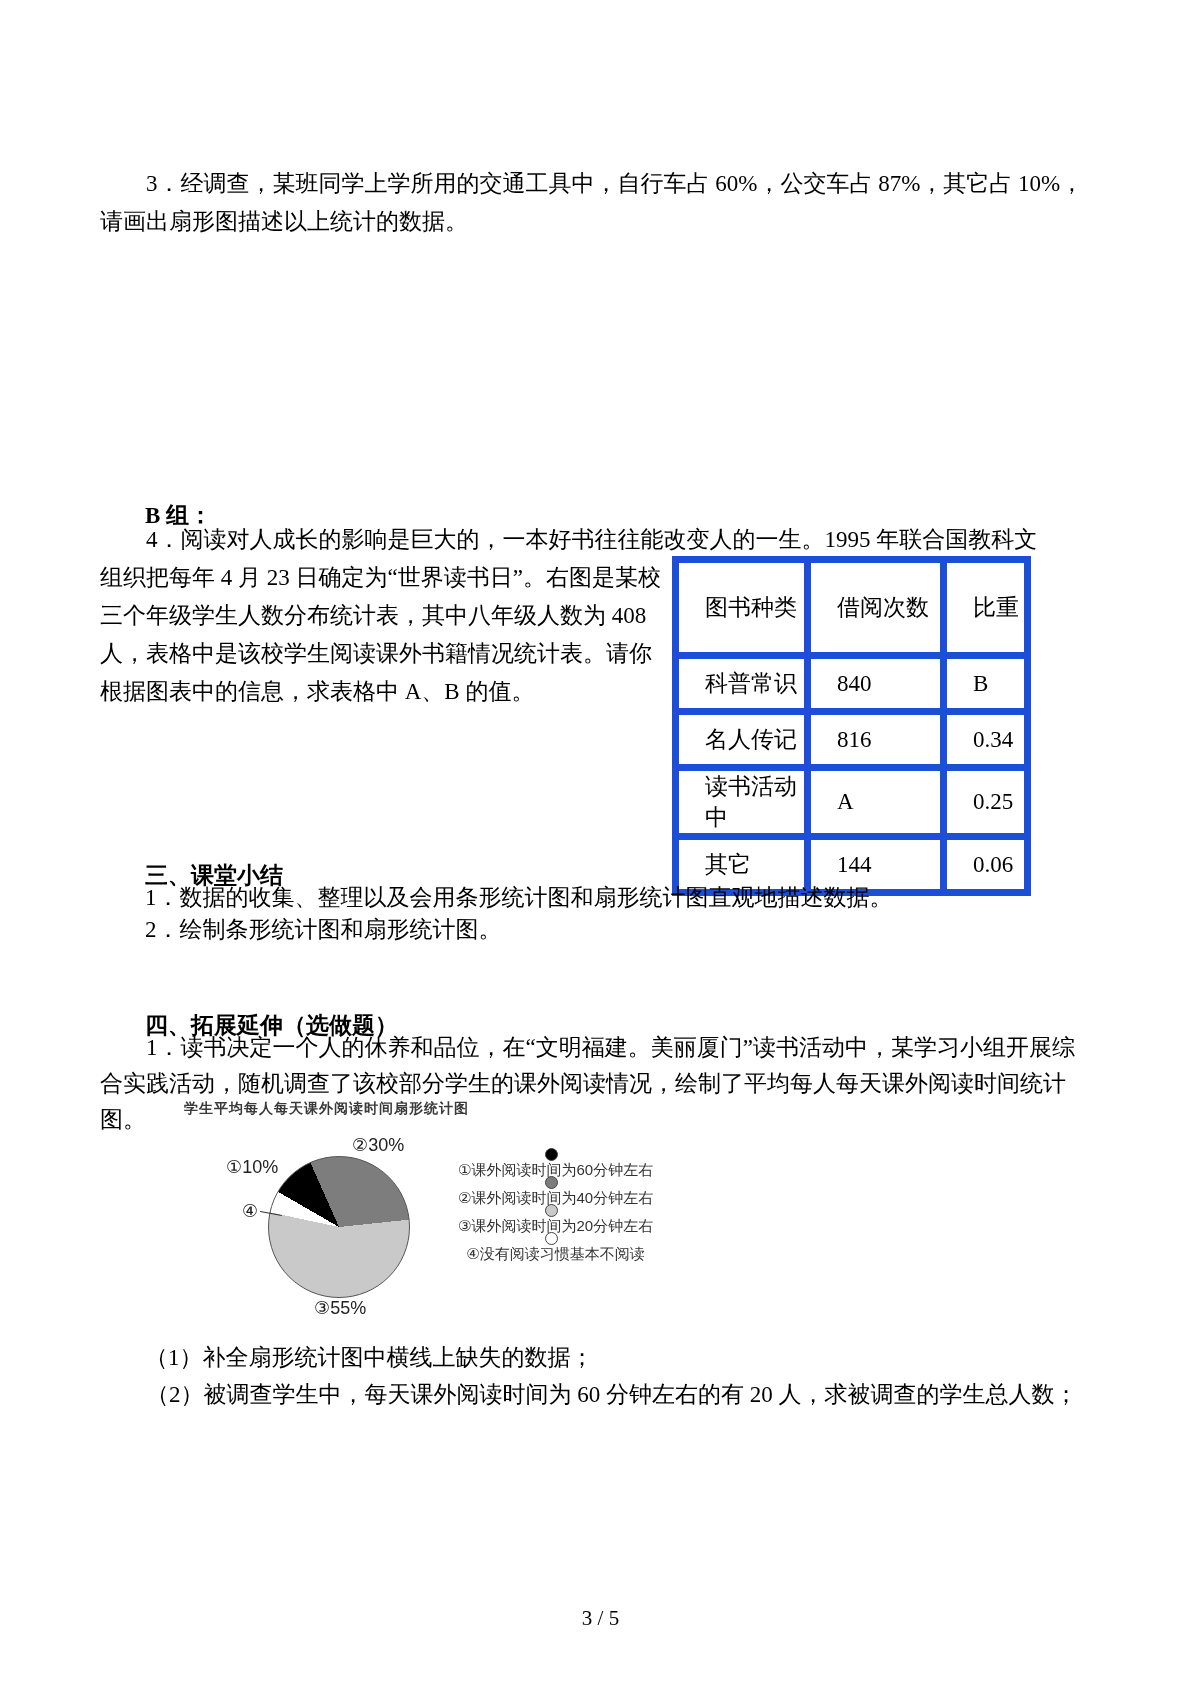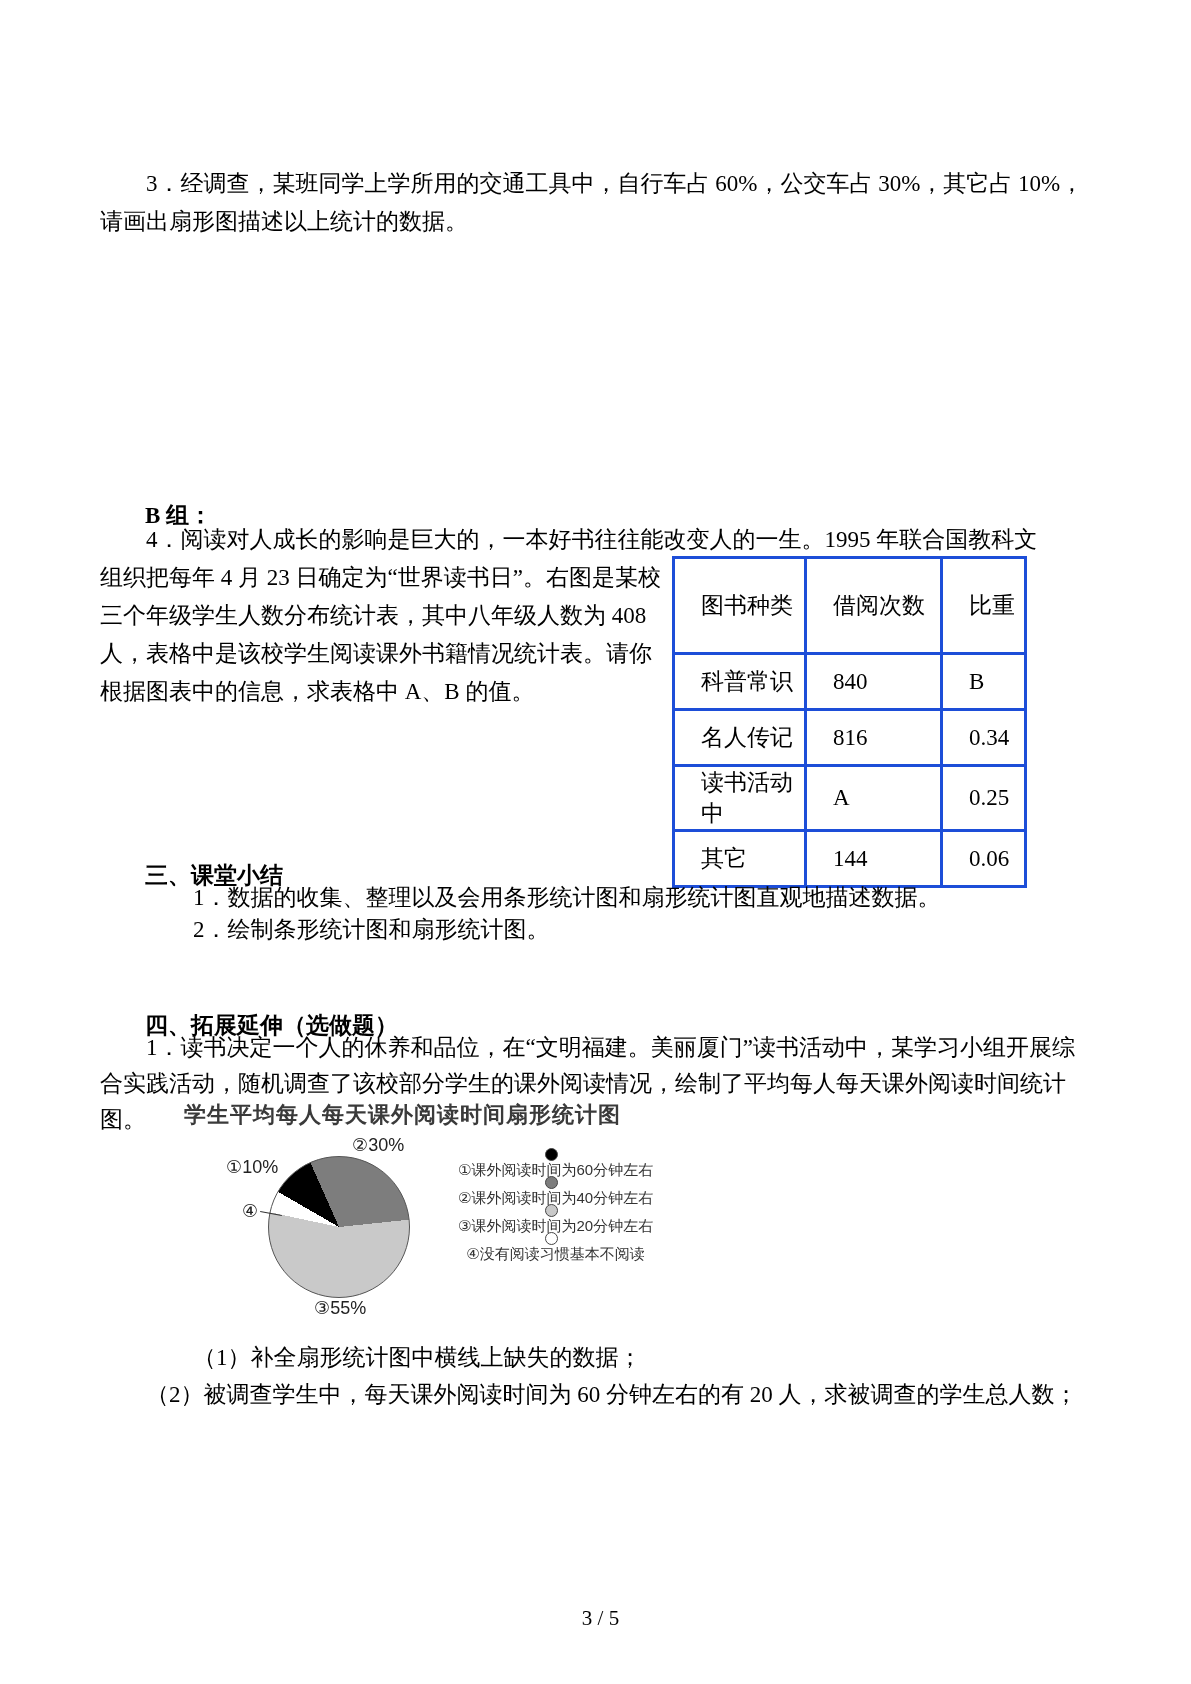--- a/index.html
+++ b/index.html
@@ -6,58 +6,58 @@
   html,body { background:#e8e8e8; }
   .page {
     position:relative; width:1191px; height:1684px; margin:0 auto;
     background:#ffffff; color:#000;
     font-family:"Liberation Serif","DejaVu Serif",serif;
     overflow:hidden;
   }
   .para { position:absolute; left:100px; width:992px; font-size:23px; line-height:38px; }
   .indent { text-indent:46px; }
   .heading { position:absolute; left:145px; font-size:23px; font-weight:700;margin-top:10px; }
-  .line-item { position:absolute; left:145px; font-size:23px;margin-left:48px; }
+  .line-item { position:absolute; left:145px; font-size:23px; }
 
   table.borrow-table {
     position:absolute; left:672px; top:556px;
     border-collapse:collapse; font-size:23px;
   }
   .borrow-table th, .borrow-table td {
-    border:3px solid #1d4ed8; font-weight:400; text-align:left;
+    border:7px solid #1d4ed8; font-weight:400; text-align:left;
     padding:0 0 0 26px; vertical-align:middle;
   }
   .borrow-table th { height:96px; }
   .borrow-table td { height:56px; }
   .col-kind { width:132px; } .col-times { width:136px; } .col-ratio { width:84px; }
 
   .figure {
     position:absolute; left:180px; top:1100px; width:640px; height:245px;
     font-family:"Liberation Sans","DejaVu Sans",sans-serif; color:#333;
   }
-  .fig-title { position:absolute; left:4px; top:0; font-size:22px; font-weight:600; letter-spacing:1px; color:#3a3a3a; }
+  .fig-title { position:absolute; left:4px; top:0; font-size:14px; font-weight:600; letter-spacing:1px; color:#3a3a3a; }
   .pie {
     position:absolute; left:88px; top:56px; width:142px; height:142px;
     border-radius:50%; border:1px solid #555;
   }
   .callout { position:absolute; font-size:18px; color:#222; }
   .callout-line { position:absolute; left:80px; top:113px; width:22px; height:1px; background:#333; transform:rotate(10deg); }
   .legend { position:absolute; left:278px; top:48px; }
   .legend-item { display:flex; align-items:center; height:28px;flex-direction:column; }
   .swatch { width:13px; height:13px; border-radius:50%; border:1px solid #444; margin-right:8px; flex:none; }
   .legend-label { font-size:15px; color:#333; }
 
   .footer { position:absolute; top:1606px; left:0; width:100%; text-align:center; font-size:21px; font-weight:400;padding-left:10px; }
 </style>
 </head>
 <body>
 
 <div class="page">
 
-  <p class="para indent" style="top:165px">3．经调查，某班同学上学所用的交通工具中，自行车占 60%，公交车占 30%，其它占 10%，请画出扇形图描述以上统计的数据。</p>
+  <p class="para indent" style="top:165px">3．经调查，某班同学上学所用的交通工具中，自行车占 60%，公交车占 87%，其它占 10%，请画出扇形图描述以上统计的数据。</p>
 
   <p class="heading" style="top:490px">B 组：</p>
   <p class="para indent" style="top:521px">4．阅读对人成长的影响是巨大的，一本好书往往能改变人的一生。1995 年联合国教科文</p>
   <p class="para" style="top:559px; width:566px">组织把每年 4 月 23 日确定为“世界读书日”。右图是某校三个年级学生人数分布统计表，其中八年级人数为 408 人，表格中是该校学生阅读课外书籍情况统计表。请你根据图表中的信息，求表格中 A、B 的值。</p>
 
   <table class="borrow-table">
     <thead>
       <tr>
         <th class="col-kind">图书种类</th>
         <th class="col-times">借阅次数</th>

